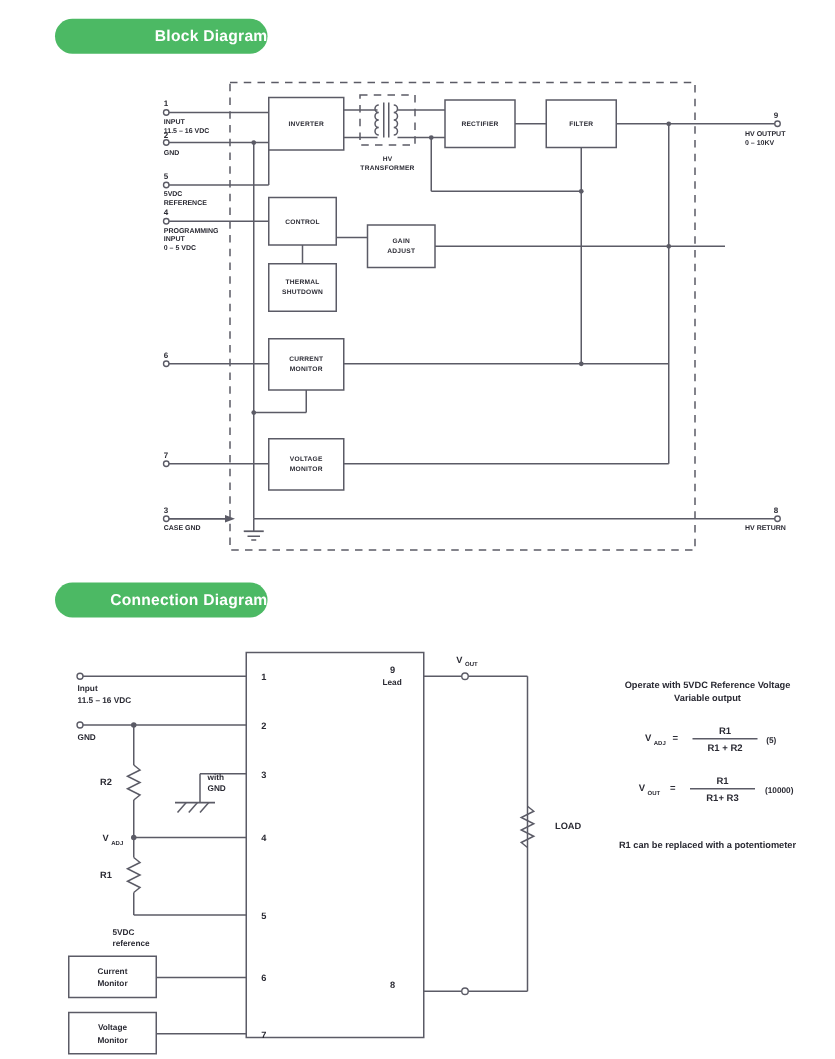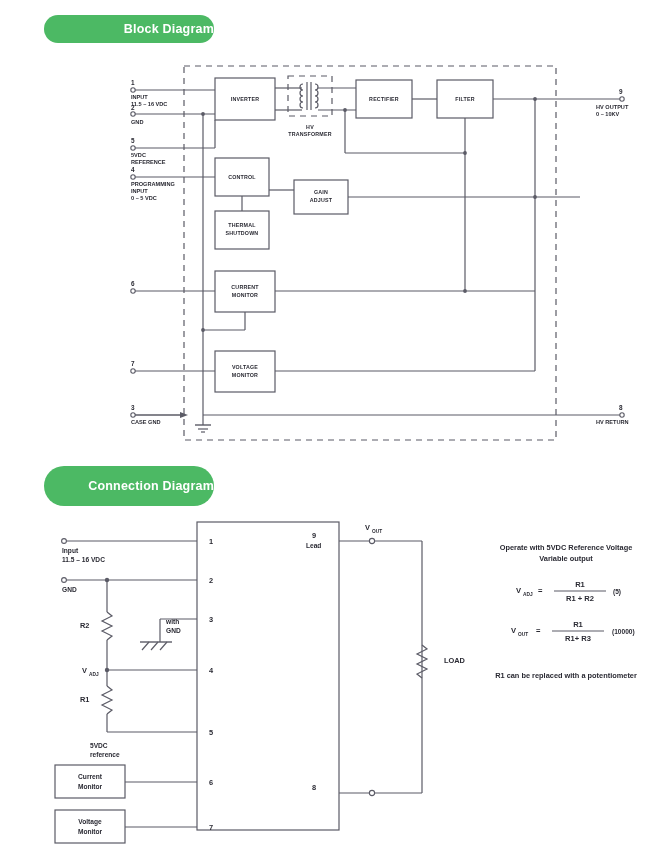--- a/index.html
+++ b/index.html
@@ -164,21 +164,21 @@
   <circle class="dot" cx="203" cy="330" r="1.9"></circle>
 
   <line class="wire" x1="275" y1="371" x2="535" y2="371"></line>
 
   <line class="wire" x1="203" y1="415" x2="622" y2="415"></line>
   <circle class="term" cx="622" cy="415" r="2.2"></circle>
   <text class="pin" x="619" y="410">8</text>
   <text class="lbl" x="596" y="424">HV RETURN</text>
 </svg>
 
-<div class="badge" style="left:44px;top:466px;width:170px;height:40px;font-size:12.5px;">
+<div class="badge" style="left:44px;top:466px;width:170px;height:28px;font-size:12.5px;">
   <span>Connection Diagram</span>
 </div>
 
 <svg class="dgm" width="668" height="360" viewBox="0 0 668 360" style="top:500px;left:0;">
 
   <rect class="blk" x="197" y="22" width="142" height="308" stroke-width="1.6"></rect>
 
   <line class="wire" x1="64" y1="41" x2="197" y2="41"></line>
   <circle class="term" cx="64" cy="41" r="2.4"></circle>
   <text class="cn" x="209" y="44">1</text>

